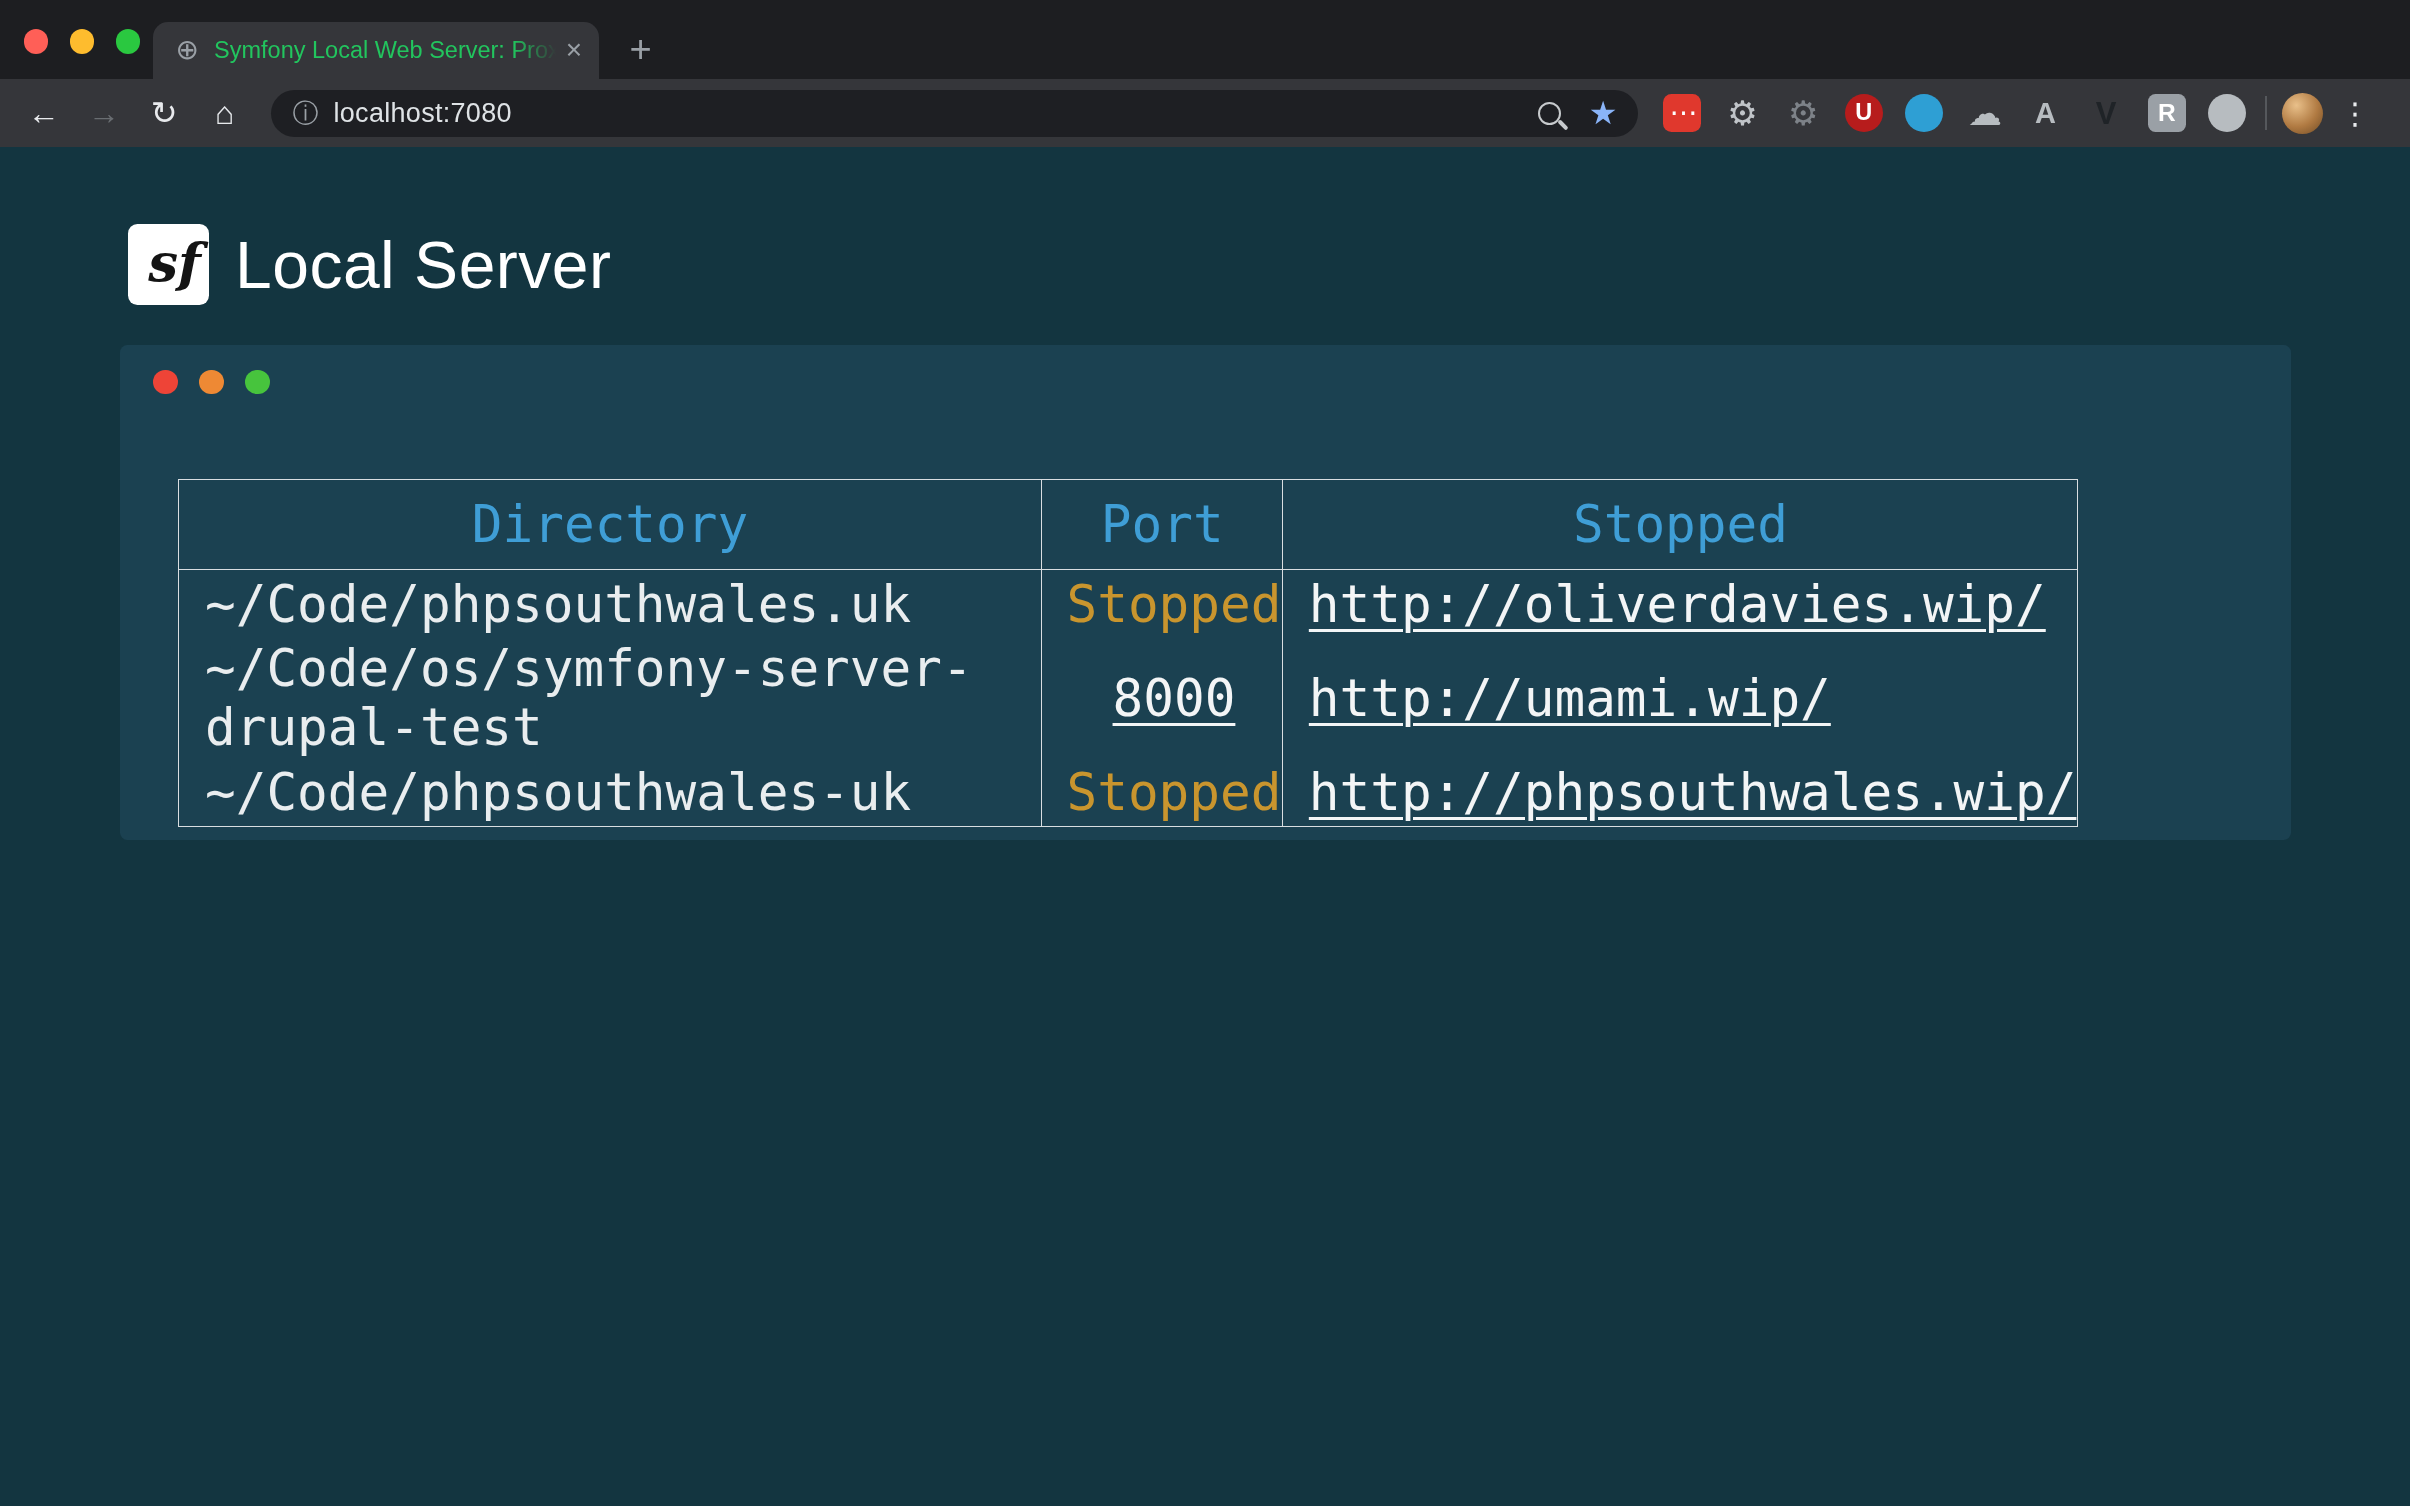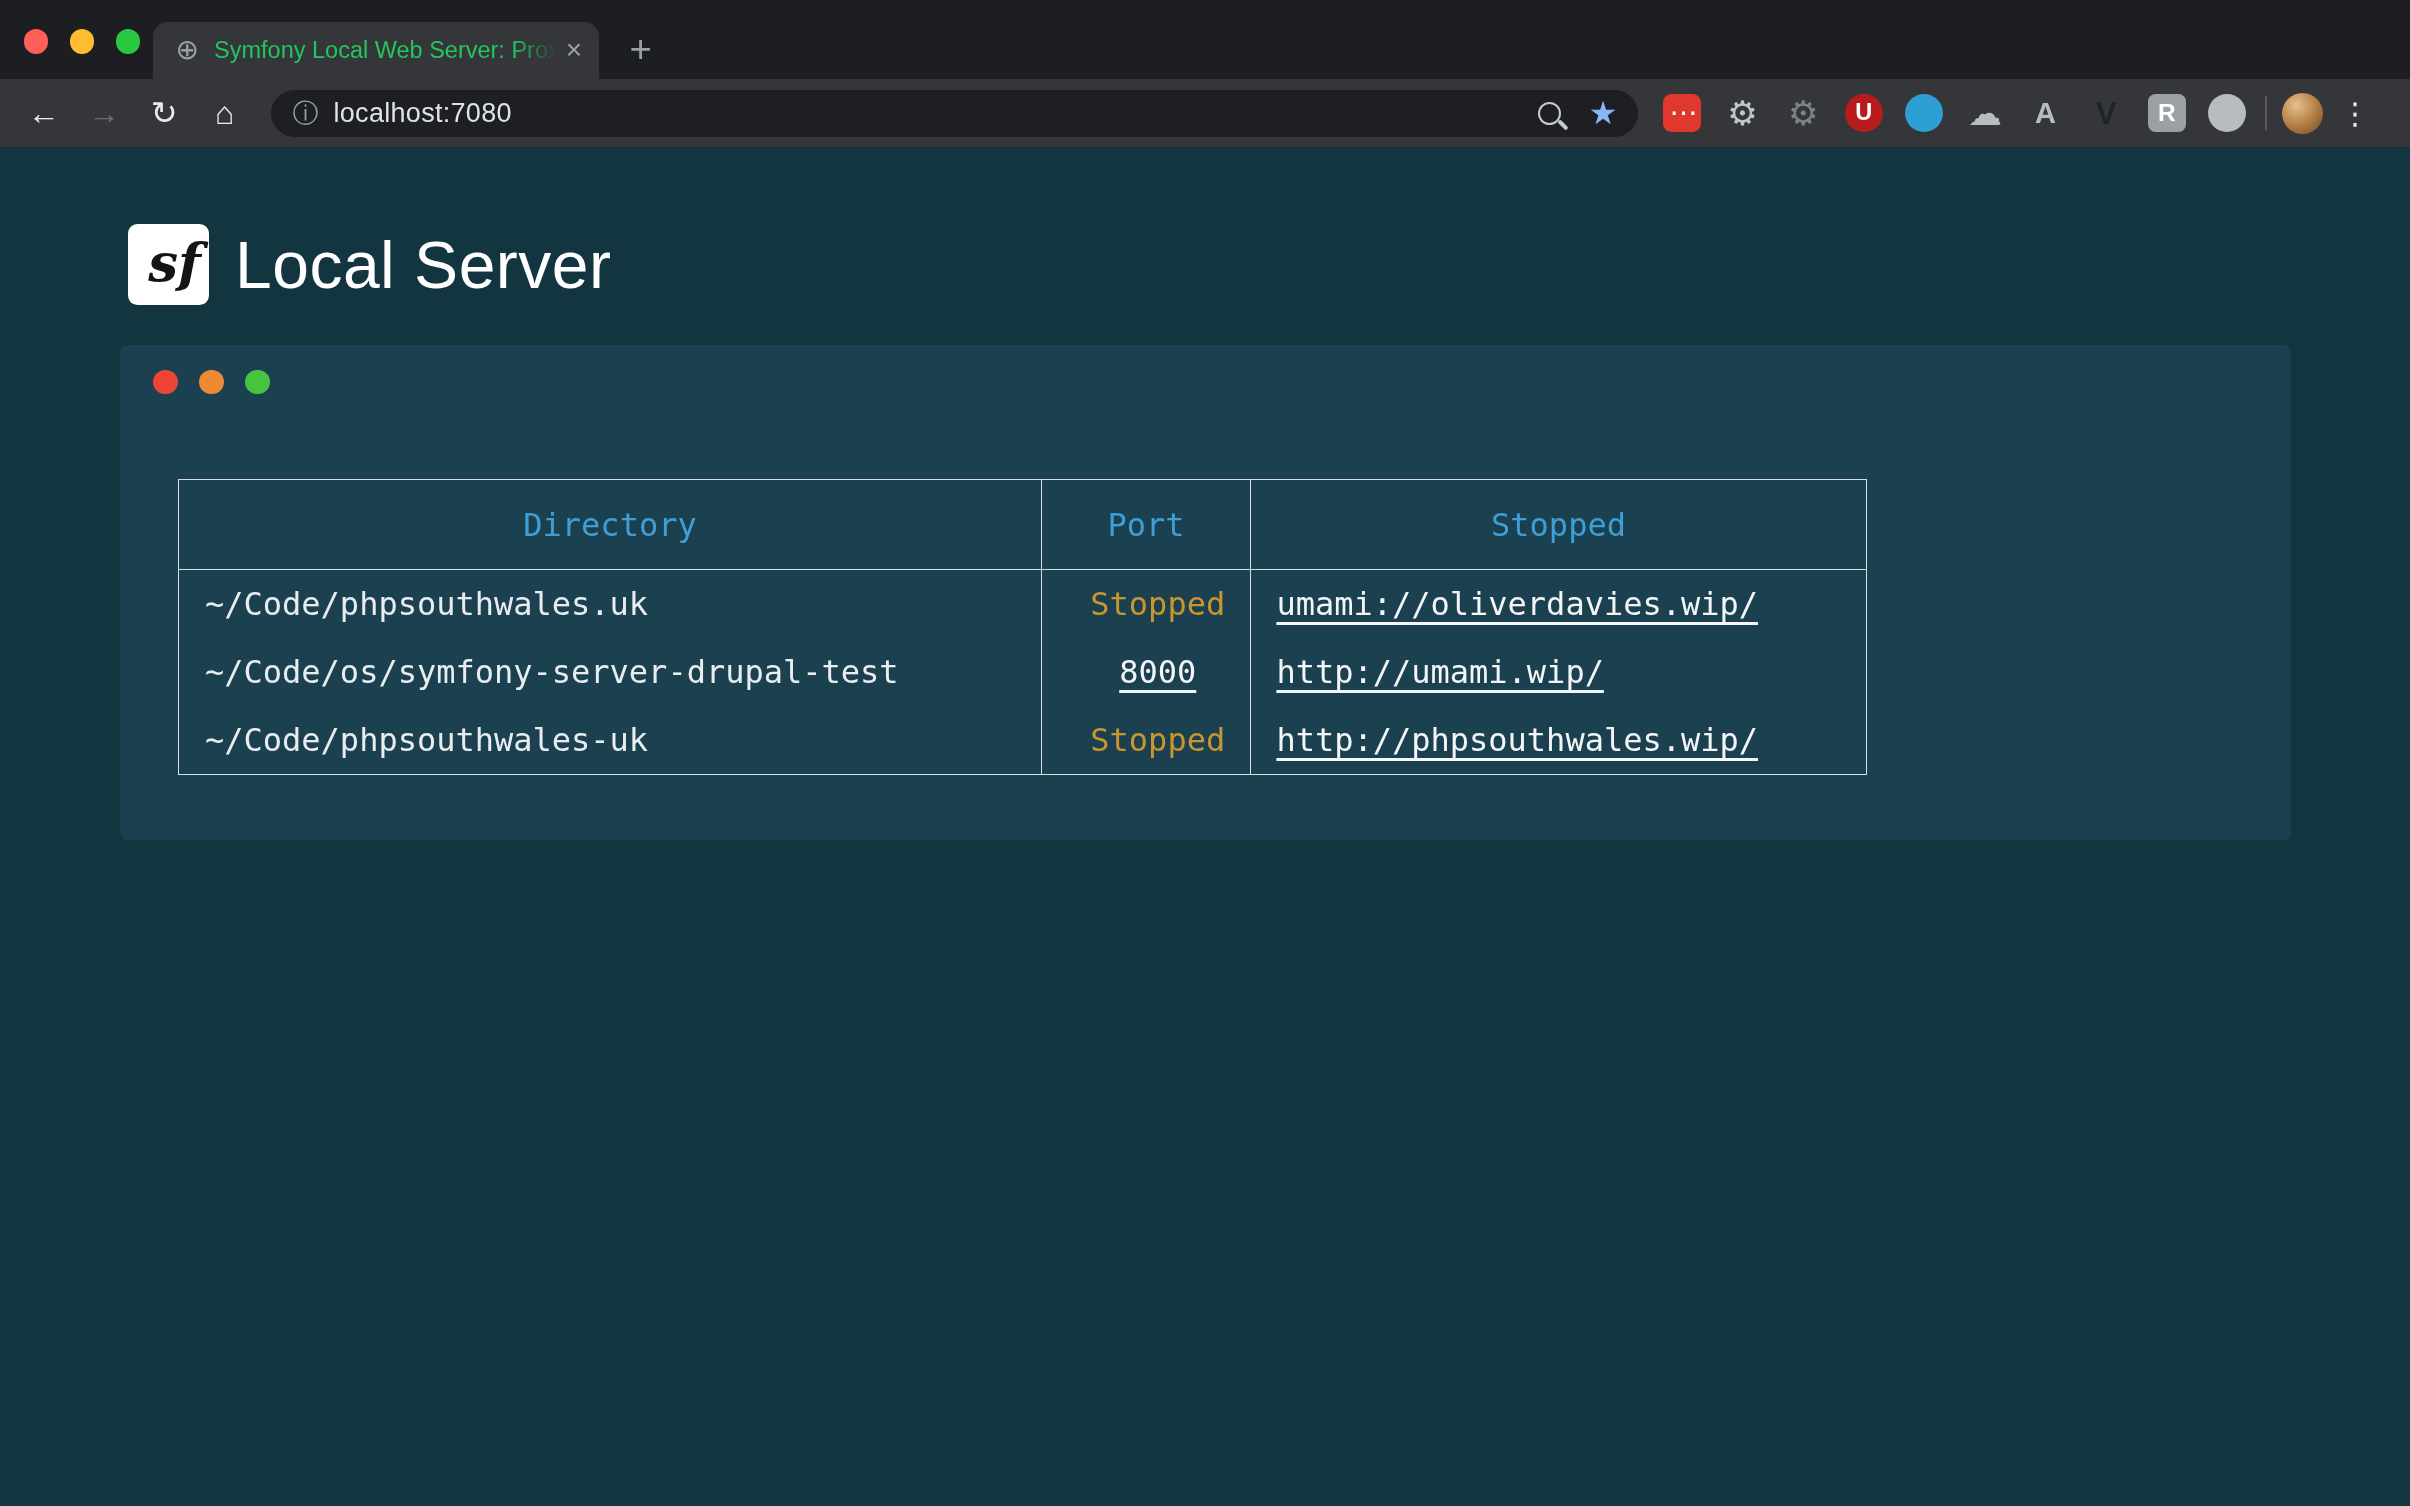--- a/index.html
+++ b/index.html
@@ -73,21 +73,21 @@
 
   .panel{position:absolute;top:345px;left:120px;width:2171px;height:495px;
        background:#1b4151;border-radius:7.5px;}
   .dots{position:absolute;top:24.5px;left:33px;display:flex;gap:21.7px;}
   .dot{width:24.5px;height:24.5px;border-radius:50%;}
   .dot-red{background:#ee4437;}
   .dot-orange{background:#ee8934;}
   .dot-green{background:#47c43d;}
 
   table.servers{position:absolute;top:134px;left:58px;border-collapse:collapse;
-       font-family:"DejaVu Sans Mono",monospace;font-size:32px;color:#e9edef;
+       font-family:"DejaVu Sans Mono",monospace;font-size:51px;color:#e9edef;
        border:1.9px solid #d9dee1;}
   table.servers th, table.servers td{border-left:1.9px solid #d9dee1;border-right:1.9px solid #d9dee1;}
   table.servers thead th{border-bottom:1.9px solid #d9dee1;height:87px;color:#3f9ed6;
        font-weight:normal;text-align:center;}
   table.servers td{height:66px;}
   td.cell-dir{padding-left:26px;text-align:left;}
   td.cell-port{padding-left:24.5px;text-align:center;}
   td.cell-domain{padding-left:25.4px;text-align:left;}
   .stopped{color:#c9952e;}
   a.wip-link, a.port-link{color:#f3f5f6;text-decoration:underline;
@@ -166,21 +166,21 @@
       <tr>
         <th>Directory</th>
         <th>Port</th>
         <th>Stopped</th>
       </tr>
     </thead>
     <tbody>
       <tr>
         <td class="cell-dir">~/Code/phpsouthwales.uk</td>
         <td class="cell-port"><span class="stopped">Stopped</span></td>
-        <td class="cell-domain"><a class="wip-link">umami://oliverdavies.wip/</a></td>
+        <td class="cell-domain"><a class="wip-link">http://oliverdavies.wip/</a></td>
       </tr>
       <tr>
         <td class="cell-dir">~/Code/os/symfony-server-drupal-test</td>
         <td class="cell-port"><a class="port-link">8000</a></td>
         <td class="cell-domain"><a class="wip-link">http://umami.wip/</a></td>
       </tr>
       <tr>
         <td class="cell-dir">~/Code/phpsouthwales-uk</td>
         <td class="cell-port"><span class="stopped">Stopped</span></td>
         <td class="cell-domain"><a class="wip-link">http://phpsouthwales.wip/</a></td>

